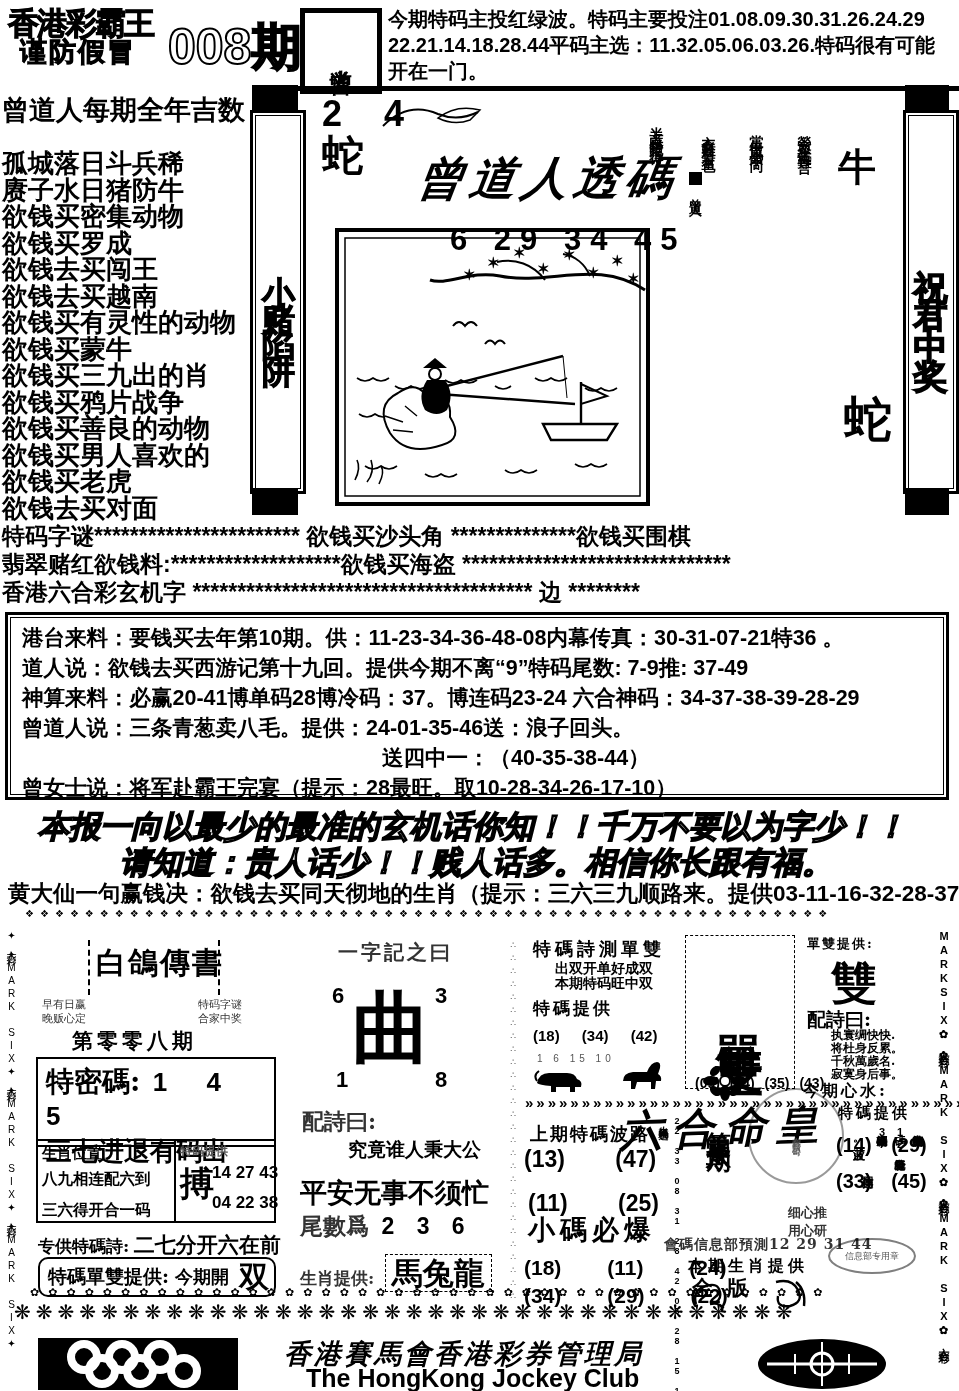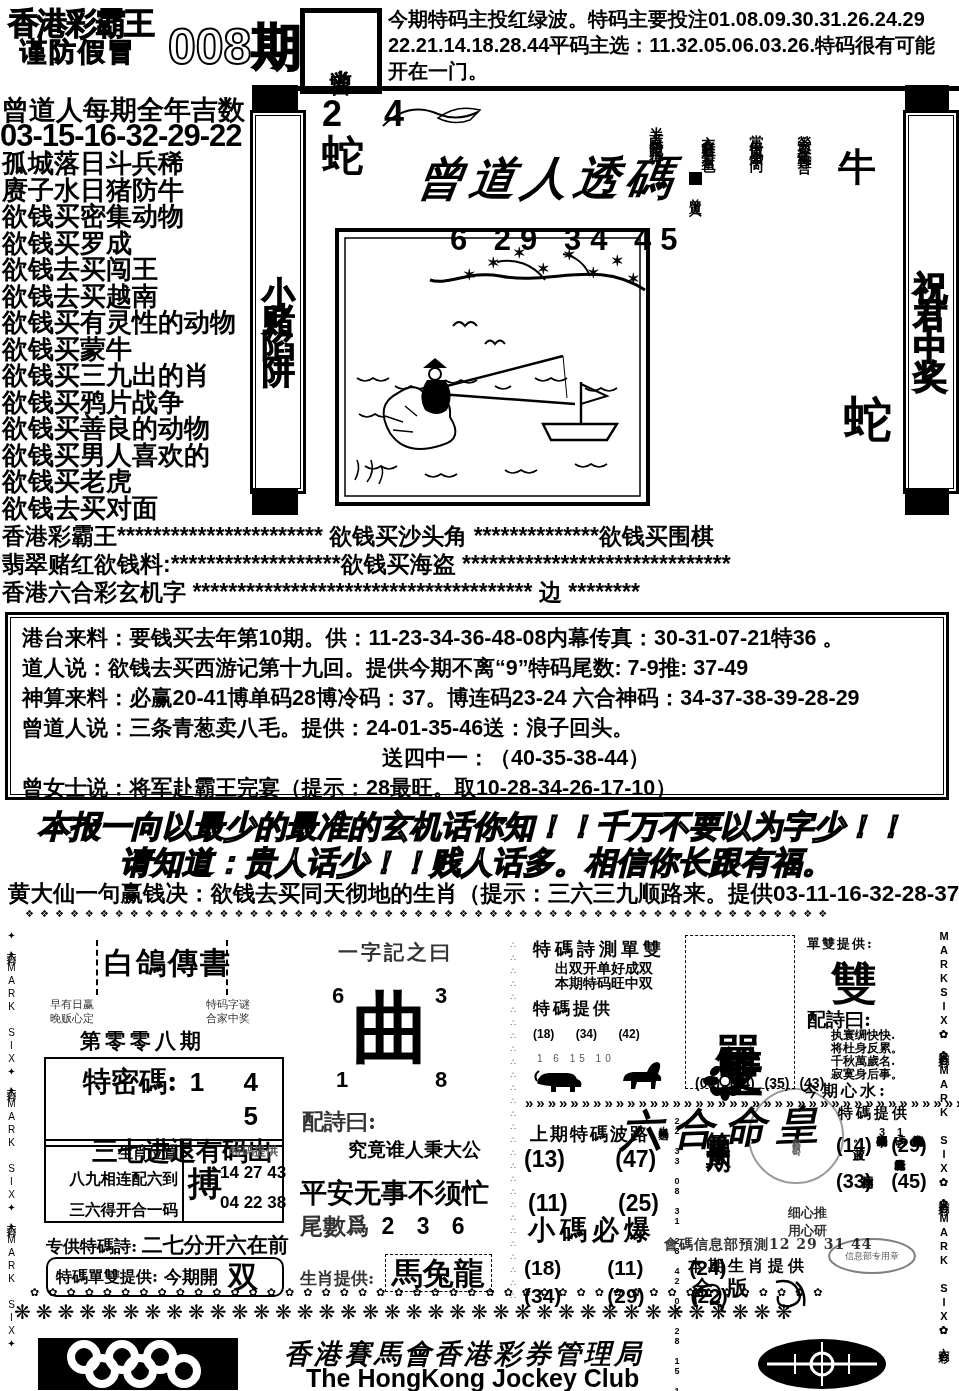--- a/index.html
+++ b/index.html
@@ -34,39 +34,38 @@
     <span class="b v serif" style="font-size:24px;line-height:1;">曾道人</span>
   </div>
   <div class="abs b" style="left:388px;top:6px;width:568px;font-size:20px;line-height:26px;">
     <div class="ws">今期特码主投红绿波。特码主要投注01.08.09.30.31.26.24.29</div>
     <div class="ws">22.21.14.18.28.44平码主选：11.32.05.06.03.26.特码很有可能</div>
     <div class="ws">开在一门。</div>
   </div>
   <div class="abs" style="left:285px;top:86px;width:674px;height:5px;background:#000;"></div>
 
   <div class="abs b ws" style="left:2px;top:92px;font-size:27px;">曾道人每期全年吉数</div>
-  <div class="abs b ws" style="left:0px;top:118px;font-size:31px;letter-spacing:-1px;">03-15-16-32-29-22</div>
   <div class="abs" style="left:2px;top:150px;width:250px;font-size:26px;line-height:26.5px;font-weight:900;">
     <div class="ws">孤城落日斗兵稀</div>
     <div class="ws">赓子水日猪防牛</div>
     <div class="ws">欲钱买密集动物</div>
     <div class="ws">欲钱买罗成</div>
     <div class="ws">欲钱去买闯王</div>
     <div class="ws">欲钱去买越南</div>
     <div class="ws">欲钱买有灵性的动物</div>
     <div class="ws">欲钱买蒙牛</div>
     <div class="ws">欲钱买三九出的肖</div>
     <div class="ws">欲钱买鸦片战争</div>
     <div class="ws">欲钱买善良的动物</div>
     <div class="ws">欲钱买男人喜欢的</div>
     <div class="ws">欲钱买老虎</div>
     <div class="ws">欲钱去买对面</div>
   </div>
 
-  <div class="abs b ws" style="left:2px;top:521px;font-size:23px;">香港彩霸王*********************** 欲钱买沙头角 **************欲钱买围棋</div>
+  <div class="abs b ws" style="left:2px;top:521px;font-size:23px;">特码字谜*********************** 欲钱买沙头角 **************欲钱买围棋</div>
   <div class="abs b ws" style="left:2px;top:549px;font-size:23px;">翡翠赌红欲钱料:*******************欲钱买海盗  ******************************</div>
   <div class="abs b ws" style="left:2px;top:577px;font-size:23px;">香港六合彩玄机字 ************************************** 边 ********</div>
 
   <div class="abs cap" style="left:252px;top:85px;width:46px;height:25px;"></div>
   <div class="abs scrollbar" style="left:250px;top:110px;width:50px;height:378px;display:flex;align-items:center;justify-content:center;">
     <span class="b v serif" style="font-size:33px;letter-spacing:26px;-webkit-text-stroke:1px #000;">小赌陷阱</span>
   </div>
   <div class="abs cap" style="left:252px;top:488px;width:46px;height:27px;"></div>
 
   <div class="abs cap" style="left:905px;top:85px;width:44px;height:25px;"></div>
@@ -155,21 +154,21 @@
   <div class="abs b outline1 serif ws" style="left:38px;top:806px;font-size:31px;font-style:italic;">本报一向以最少的最准的玄机话你知！！千万不要以为字少！！</div>
   <div class="abs b outline1 serif ws" style="left:120px;top:842px;font-size:31px;font-style:italic;">请知道：贵人话少！！贱人话多。相信你长跟有福。</div>
   <div class="abs b ws" style="left:8px;top:878px;font-size:22.5px;">黄大仙一句赢钱决：欲钱去买同天彻地的生肖（提示：三六三九顺路来。提供03-11-16-32-28-37）</div>
 
   <div class="abs ws" style="left:25px;top:908px;font-size:10px;letter-spacing:6px;">❖❖❖❖❖❖❖❖❖❖❖❖❖❖❖❖❖❖❖❖❖❖❖❖❖❖❖❖❖❖❖❖❖❖❖❖❖❖❖❖❖❖❖❖❖❖❖❖❖❖❖❖❖❖</div>
   <div class="abs v ws" style="left:4px;top:930px;font-size:10px;letter-spacing:2px;height:360px;">✦六合彩✦MARK SIX✦六合彩✦MARK SIX✦六合彩✦MARK SIX✦</div>
   <div class="abs b v ws" style="left:936px;top:930px;font-size:11px;letter-spacing:2px;height:370px;">MARKSIX✿六合彩✿MARK SIX✿六合彩✿MARK SIX✿六合彩</div>
   <div class="abs ws" style="left:30px;top:1286px;font-size:11px;letter-spacing:9px;">✿✿✿✿✿✿✿✿✿✿✿✿✿✿✿✿✿✿✿✿✿✿✿✿✿✿✿✿✿✿✿✿✿✿✿✿✿✿✿✿✿✿✿✿</div>
   <div class="abs ws" style="left:14px;top:1300px;font-size:20px;letter-spacing:5px;">❋❋❋❋❋❋❋❋❋❋❋❋❋❋❋❋❋❋❋❋❋❋❋❋❋❋❋❋❋❋❋❋❋❋❋❋</div>
 
-  <div class="abs" style="left:38px;top:935px;width:258px;height:350px;text-align:right;">
+  <div class="abs" style="left:30px;top:935px;width:258px;height:350px;">
     <div class="abs" style="left:58px;top:5px;height:55px;border-left:2px dashed #000;"></div>
     <div class="abs" style="left:188px;top:5px;height:55px;border-left:2px dashed #000;"></div>
     <div class="abs b serif ws" style="left:66px;top:8px;font-size:30px;letter-spacing:2px;">白鴿傳書</div>
     <div class="abs gray" style="left:12px;top:62px;font-size:11px;line-height:14px;">
       <div>早有日赢</div>
       <div>晚贩心定</div>
     </div>
     <div class="abs gray" style="left:168px;top:62px;font-size:11px;line-height:14px;">
       <div>特码字谜</div>
       <div>合家中奖</div>
@@ -191,21 +190,21 @@
         <div class="abs b serif" style="left:4px;top:20px;font-size:34px;">搏</div>
         <div class="abs b ws" style="left:36px;top:22px;font-size:17px;">14 27 43</div>
         <div class="abs b ws" style="left:36px;top:52px;font-size:17px;">04 22 38</div>
       </div>
     </div>
     <div class="abs ws" style="left:8px;top:296px;">
       <span class="b serif" style="font-size:17px;">专供特碼詩:</span>
       <span class="b" style="font-size:21px;">二七分开六在前</span>
     </div>
     <div class="abs thin ws" style="left:8px;top:322px;width:238px;height:40px;border-radius:10px;display:flex;align-items:center;padding:0 8px;box-sizing:border-box;">
-      <span class="b serif" style="font-size:16px;">特碼單雙提供:</span>
+      <span class="b serif" style="font-size:19px;">特碼單雙提供:</span>
       <span class="b" style="font-size:18px;margin-left:6px;">今期開</span>
       <span class="b" style="font-size:30px;margin-left:10px;">双</span>
     </div>
   </div>
 
   <div class="abs" style="left:300px;top:935px;width:205px;height:360px;">
     <div class="abs b serif ws gray" style="left:38px;top:4px;font-size:20px;letter-spacing:3px;">一字記之曰</div>
     <div class="abs b" style="left:32px;top:48px;font-size:22px;">6</div>
     <div class="abs b" style="left:135px;top:48px;font-size:22px;">3</div>
     <div class="abs b serif" style="left:52px;top:42px;font-size:78px;">曲</div>
@@ -226,21 +225,21 @@
 
   <div class="abs v ws faint" style="left:508px;top:940px;font-size:9px;letter-spacing:3px;height:350px;">∴∴∴∴∴∴∴∴∴∴∴∴∴∴∴∴∴∴∴∴∴∴∴∴∴∴∴∴</div>
 
   <div class="abs" style="left:525px;top:935px;width:405px;height:165px;">
     <div class="abs b serif ws" style="left:8px;top:2px;font-size:18px;letter-spacing:4px;">特碼詩測單雙</div>
     <div class="abs b serif" style="left:30px;top:26px;font-size:14px;line-height:15px;">
       <div class="ws">出双开单好成双</div>
       <div class="ws">本期特码旺中双</div>
     </div>
     <div class="abs b serif ws" style="left:8px;top:62px;font-size:17px;letter-spacing:3px;">特碼提供</div>
-    <div class="abs b ws" style="left:8px;top:92px;font-size:12px;word-spacing:18px;text-align:center;">
+    <div class="abs b ws" style="left:8px;top:92px;font-size:15px;word-spacing:18px;text-align:center;">
       <span>(18)</span>
       <span>(34)</span>
       <span>(42)</span>
     </div>
     <div class="abs faint ws" style="left:12px;top:118px;font-size:10px;letter-spacing:4px;">1 6 15 10</div>
     <svg class="abs" style="left:8px;top:128px;" width="50" height="30" viewBox="0 0 50 30">
       <path d="M4,20 q2,-10 12,-10 l18,0 q8,0 10,6 q6,2 4,8 l-6,0 l0,5 l-5,0 l0,-5 l-14,0 l0,5 l-5,0 l0,-6 q-12,-1 -14,-3z" fill="#000"></path>
       <path d="M4,18 q-4,-6 2,-10" stroke="#000" stroke-width="2" fill="none"></path>
     </svg>
     <svg class="abs" style="left:90px;top:124px;" width="50" height="34" viewBox="0 0 50 34">

